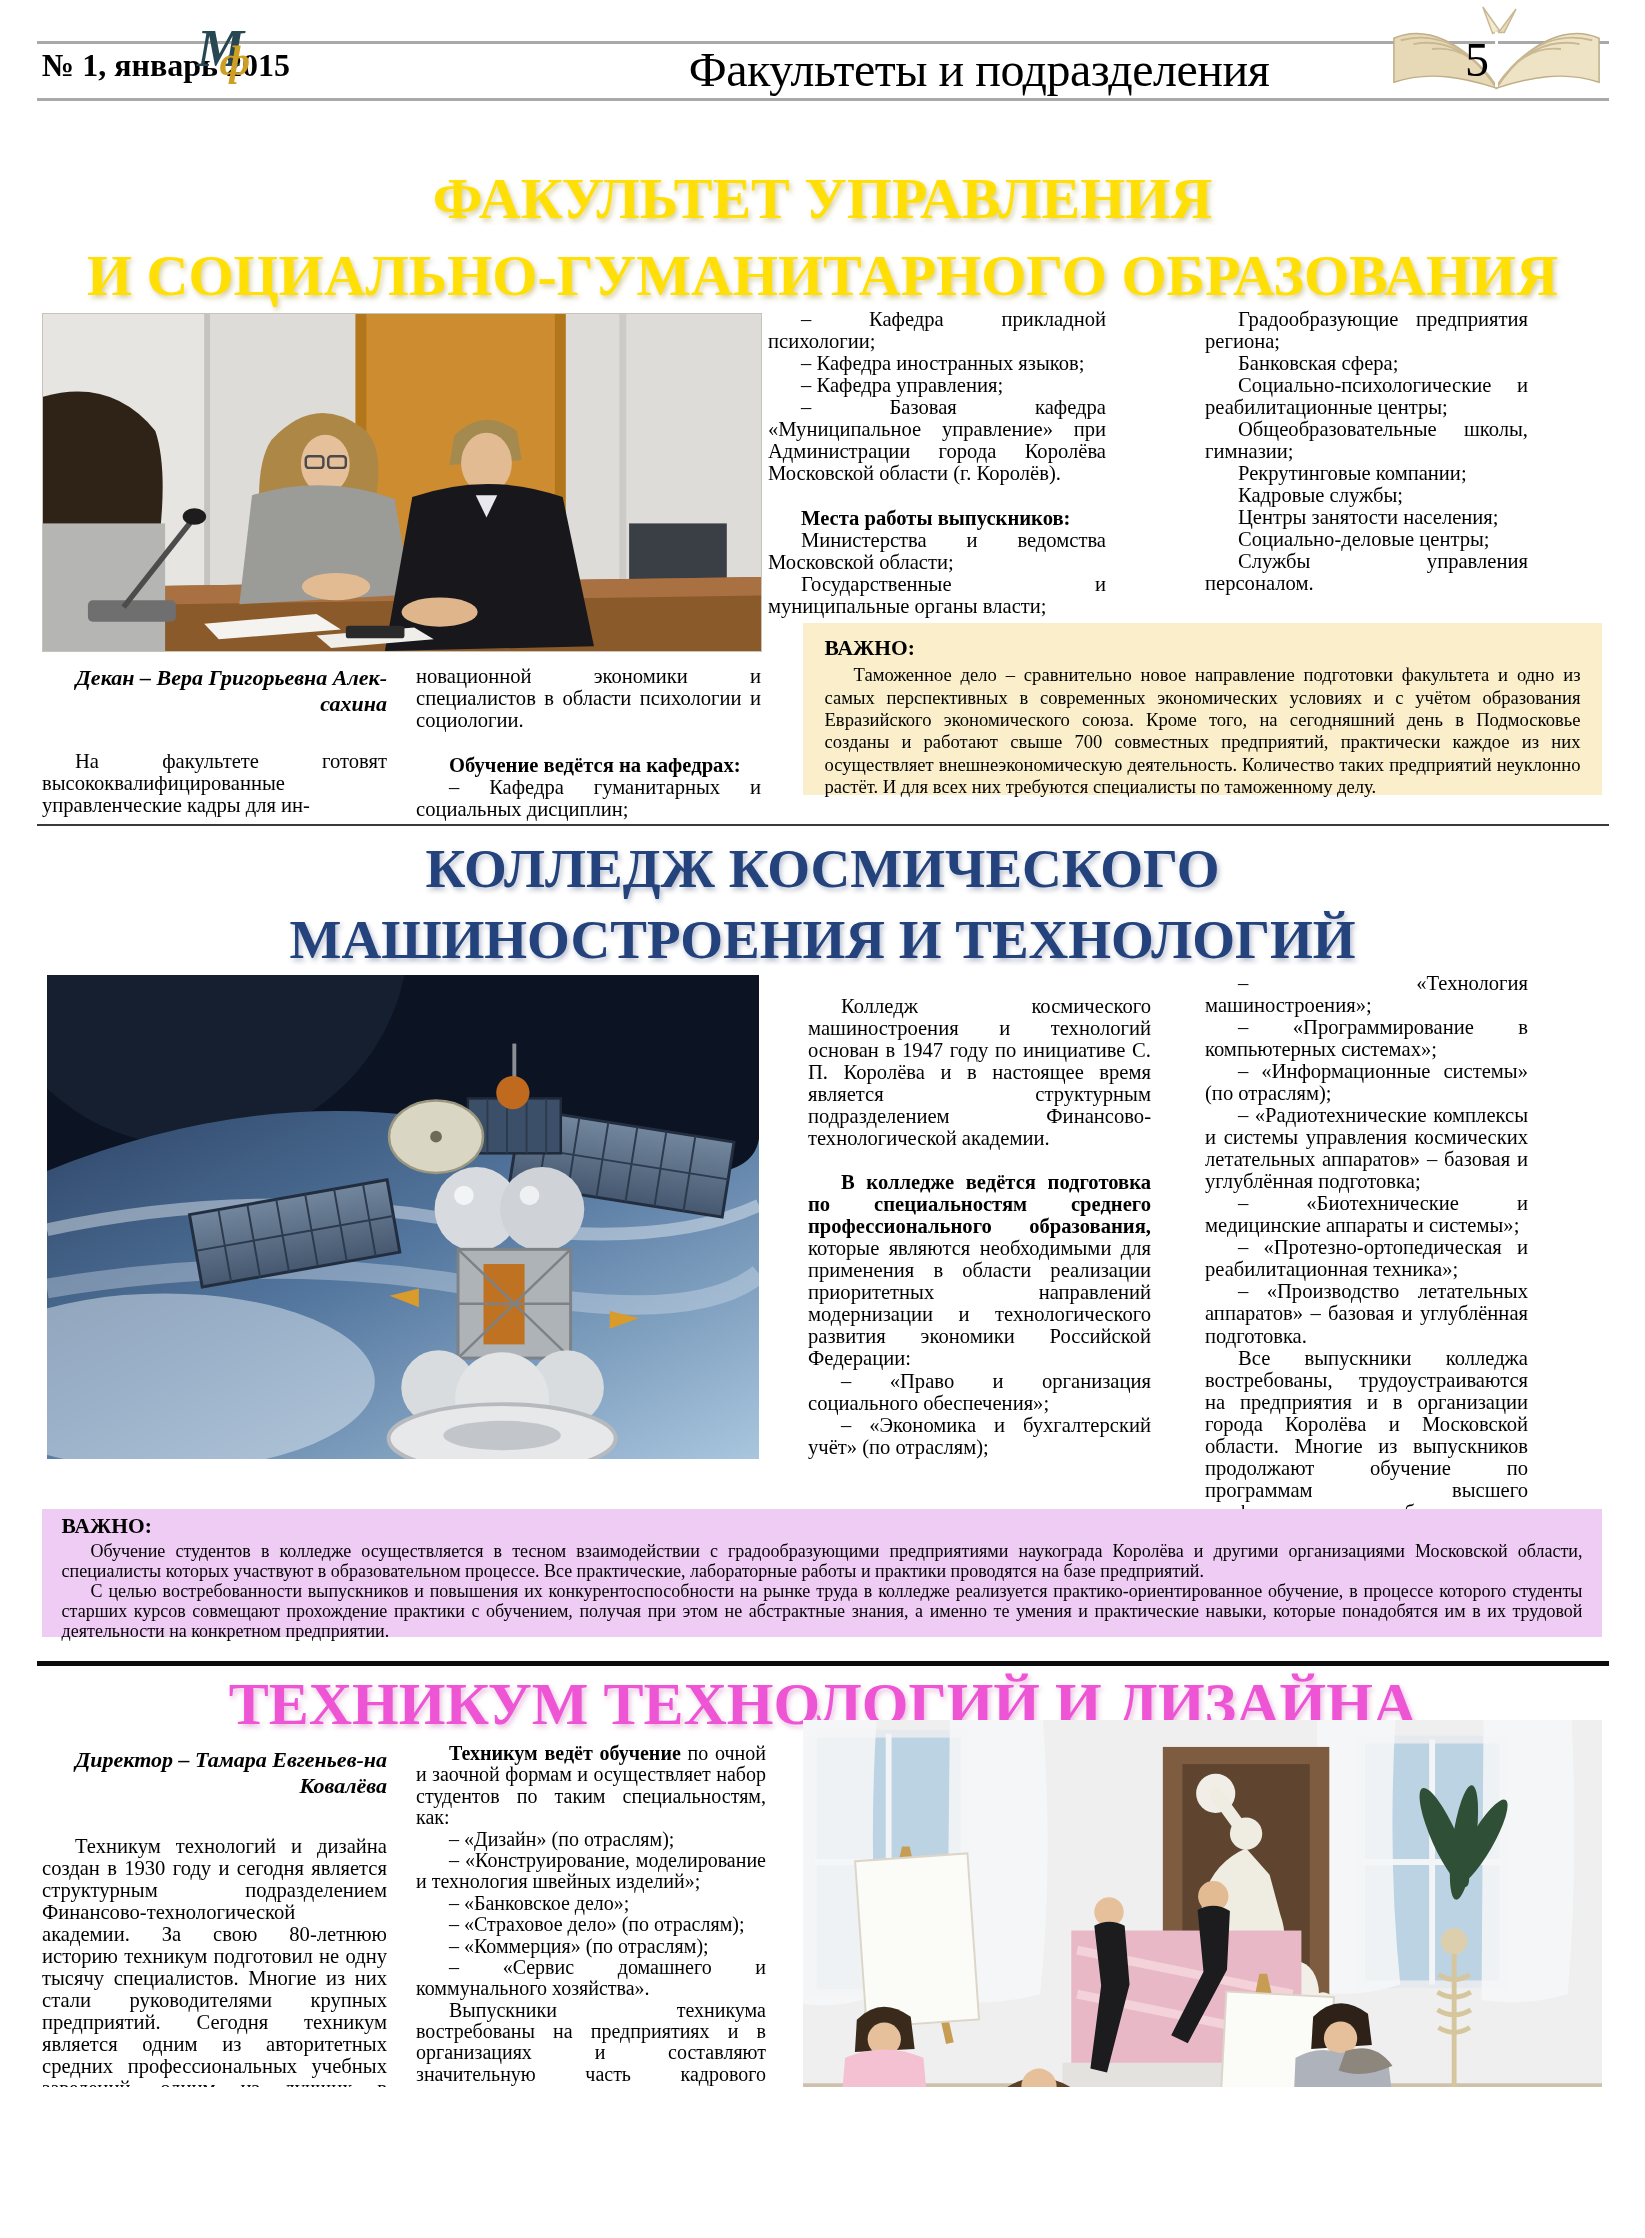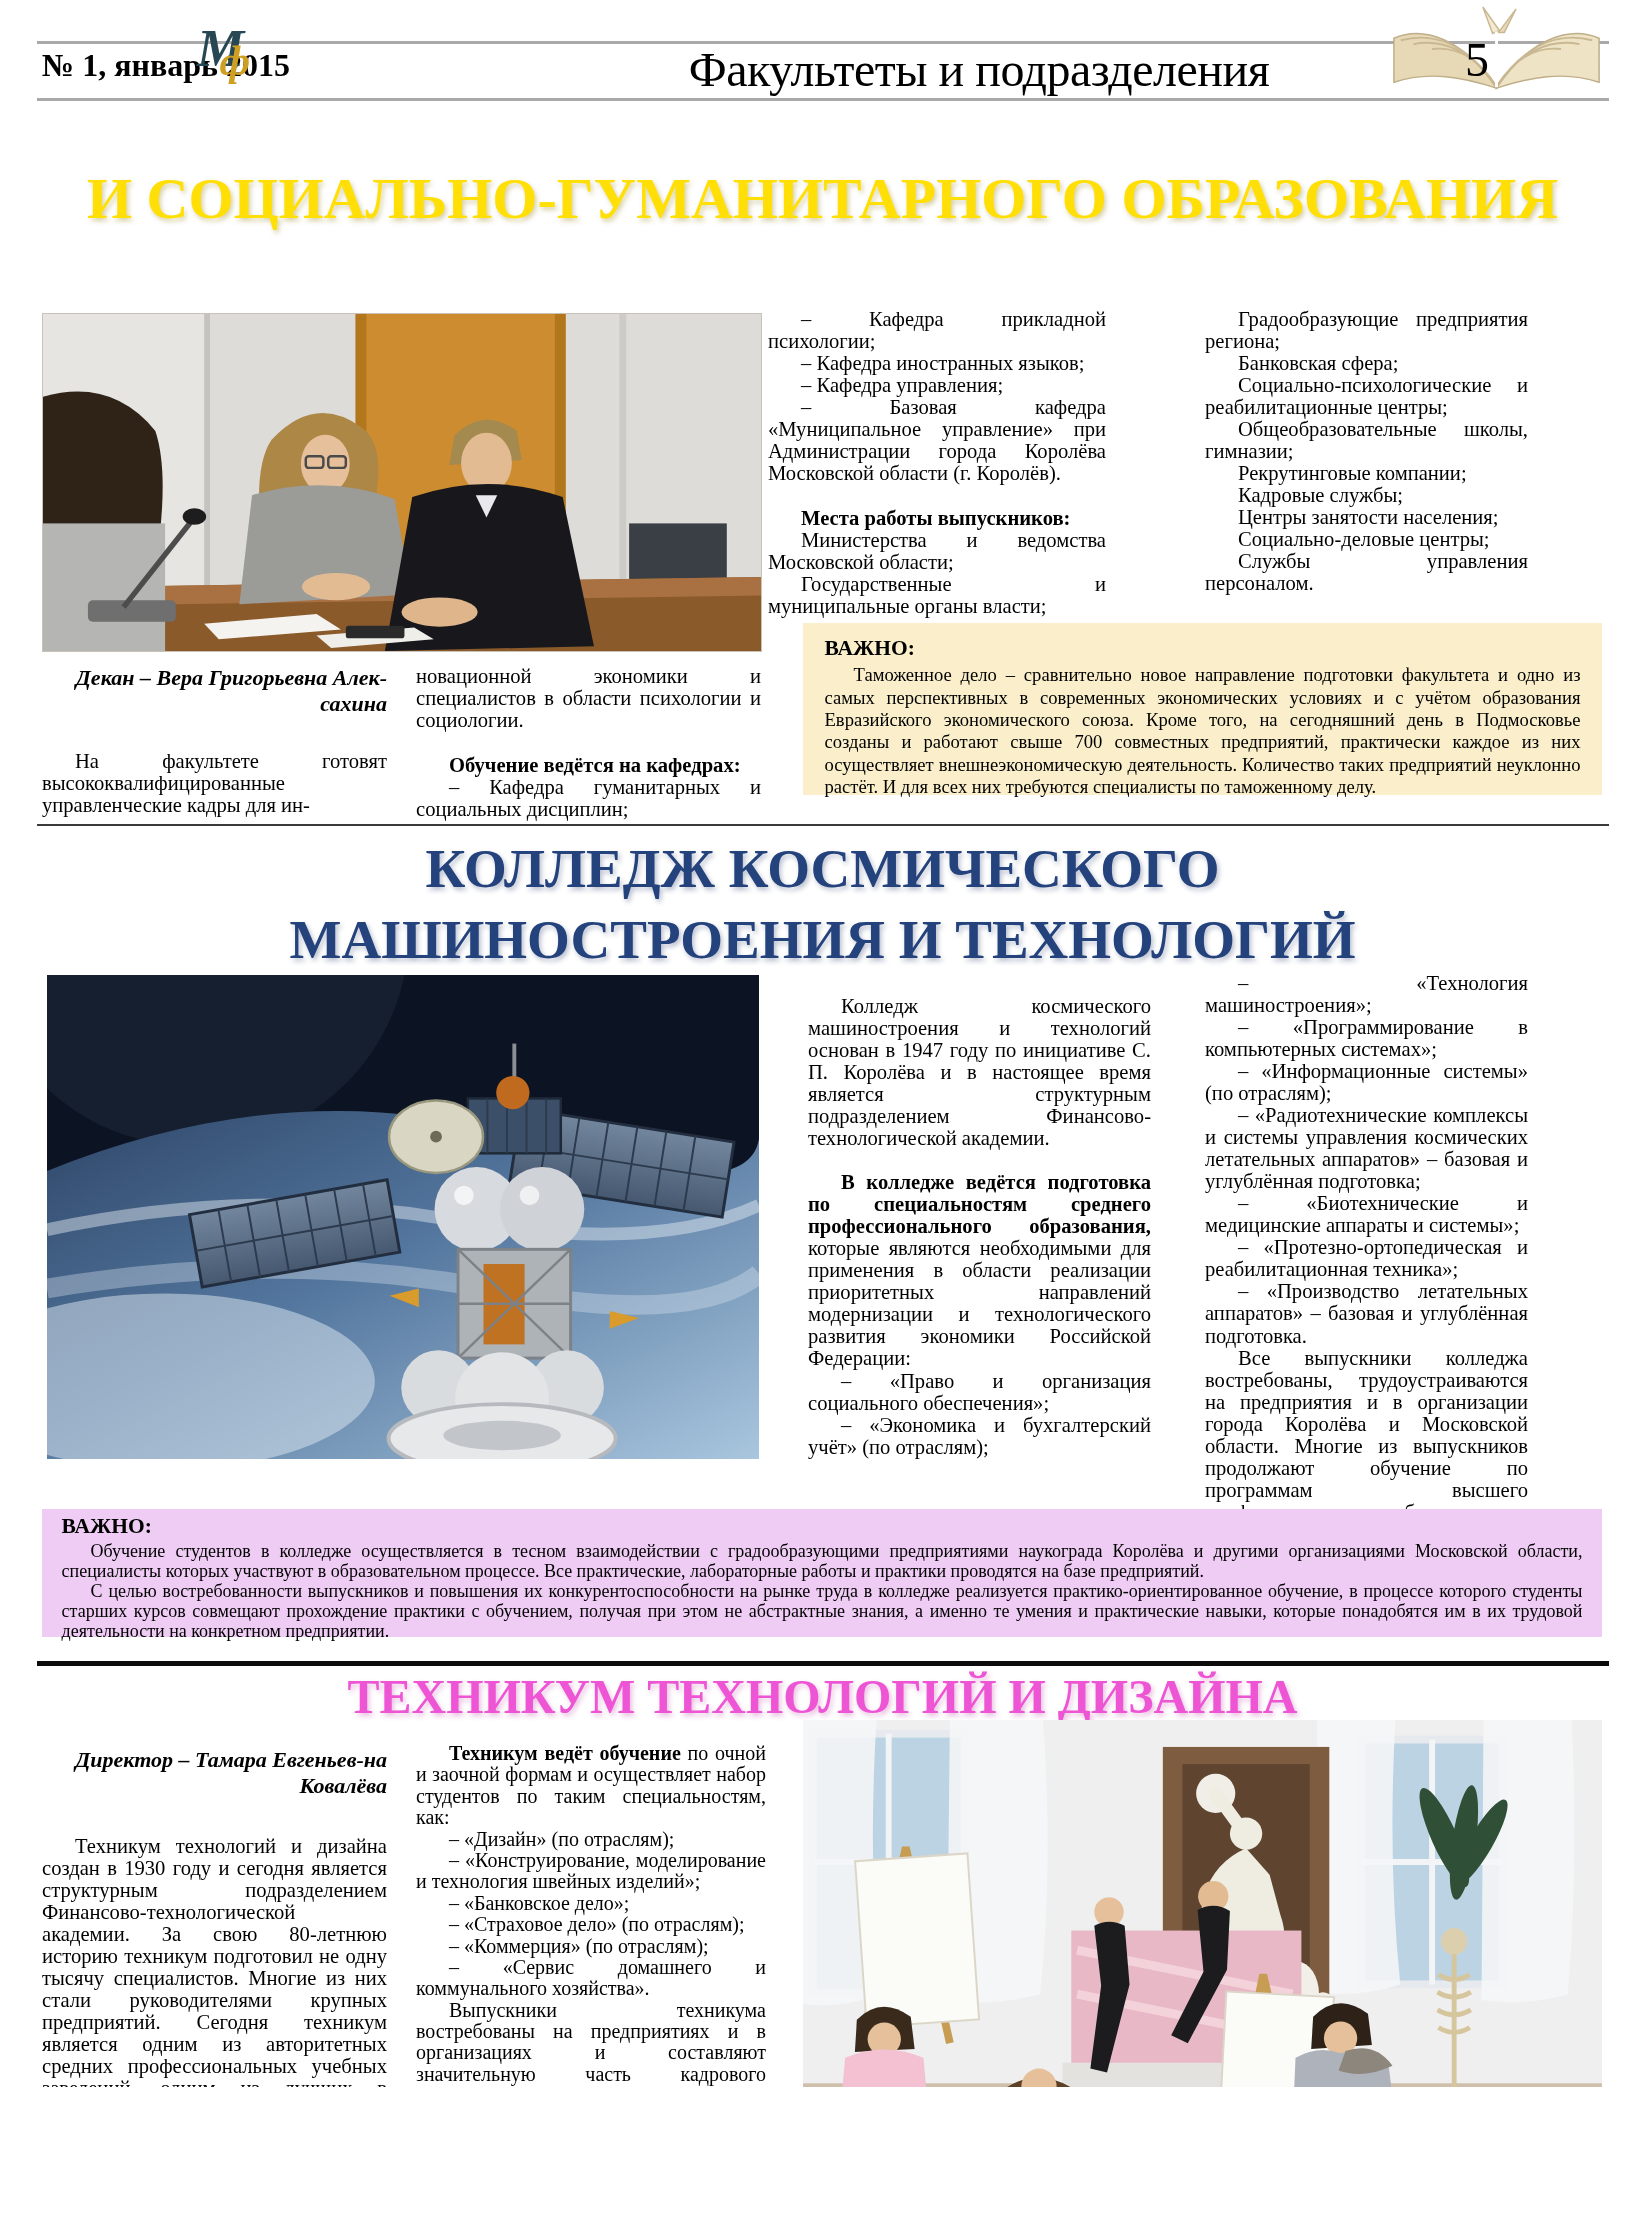--- a/index.html
+++ b/index.html
@@ -13,21 +13,21 @@
   .logo{position:absolute;left:197px;top:17.6px;width:83px;height:83px}
   .logo .m{position:absolute;left:0;top:0;font-size:53px;font-weight:bold;font-style:italic;color:var(--logo_blue,#274753)}
   .logo .f{position:absolute;left:22.5px;top:18.6px;font-size:43px;font-weight:bold;font-style:italic;color:var(--logo_gold,#cf9f22)}
   .section-title{position:absolute;left:563px;top:42px;width:832px;text-align:center;font-size:48px;letter-spacing:-0.5px;white-space:nowrap}
   .book{position:absolute;left:1390px;top:3.9px;width:213px;height:93px}
   .pagenum{position:absolute;left:1465px;top:32px;font-size:48px}
   
   .title{position:absolute;left:0;width:1645px;text-align:center;font-weight:bold}
   .t1{top:160px;font-size:58px;line-height:1.33;color:var(--title1,#ffdf06);text-shadow:2px 2.9px 4.9px rgba(140,120,0,.35)}
   .t2{top:834px;font-size:55px;line-height:1.29;color:var(--title2,#24427c);text-shadow:2px 2.9px 4.9px rgba(20,40,90,.30)}
-  .t3{top:1668px;font-size:48px;line-height:1.2;color:var(--title3,#ee55d5);text-shadow:2px 2.9px 4.9px rgba(180,40,150,.30)}
+  .t3{top:1668px;font-size:60px;line-height:1.2;color:var(--title3,#ee55d5);text-shadow:2px 2.9px 4.9px rgba(180,40,150,.30)}
   
   .sep1{position:absolute;left:37px;top:824px;width:1572px;height:2.4px;background:#3a3a3a}
   .sep2{position:absolute;left:37px;top:1661px;width:1572px;height:5.4px;background:#0c0c0c}
   
   .bt{font-size:20.6px;line-height:1.07;text-align:justify}
   .bt p{margin:0}
   .ind{text-indent:33px}
   .bh{font-weight:bold}
   .cap{font-size:22px;font-weight:bold;font-style:italic;line-height:1.18;text-align:right;text-indent:27.4px}
   .gap{height:22.5px}
@@ -75,20 +75,21 @@
       <path d="M218,168 C160,84 92,56 22,74 M218,168 C170,98 110,70 48,82 M218,168 C182,112 136,86 86,92" fill="none" stroke="#c9b892" stroke-width="4"></path>
       <path d="M218,168 C276,84 344,56 414,74 M218,168 C266,98 326,70 388,82 M218,168 C254,112 300,86 350,92" fill="none" stroke="#c9b892" stroke-width="4"></path>
       <path d="M210,60 L190,6 L224,54 Z" fill="#f3ead2" stroke="#c9b892" stroke-width="3"></path>
       <path d="M222,58 L258,10 L234,58 Z" fill="#e8dabb" stroke="#c9b892" stroke-width="3"></path>
       <line x1="218" y1="56" x2="218" y2="170" stroke="#ffffff" stroke-width="6"></line>
     </svg>
     <div class="pagenum">5</div>
   </div>
 
   <div class="title t1">
+    <div>ФАКУЛЬТЕТ УПРАВЛЕНИЯ</div>
     <div>И СОЦИАЛЬНО-ГУМАНИТАРНОГО ОБРАЗОВАНИЯ</div>
   </div>
 
   <svg class="ph ph1" viewBox="0 0 1470 692" preserveAspectRatio="none">
     <rect width="1470" height="692" fill="#dddcd8"></rect>
     <rect x="0" y="0" width="340" height="692" fill="#e6e5e1"></rect>
     <rect x="330" y="0" width="12" height="692" fill="#c4c3bf"></rect>
     <rect x="640" y="0" width="430" height="692" fill="#cd8c2f"></rect>
     <rect x="640" y="0" width="22" height="692" fill="#b2761c"></rect>
     <rect x="1048" y="0" width="22" height="692" fill="#b2761c"></rect>

